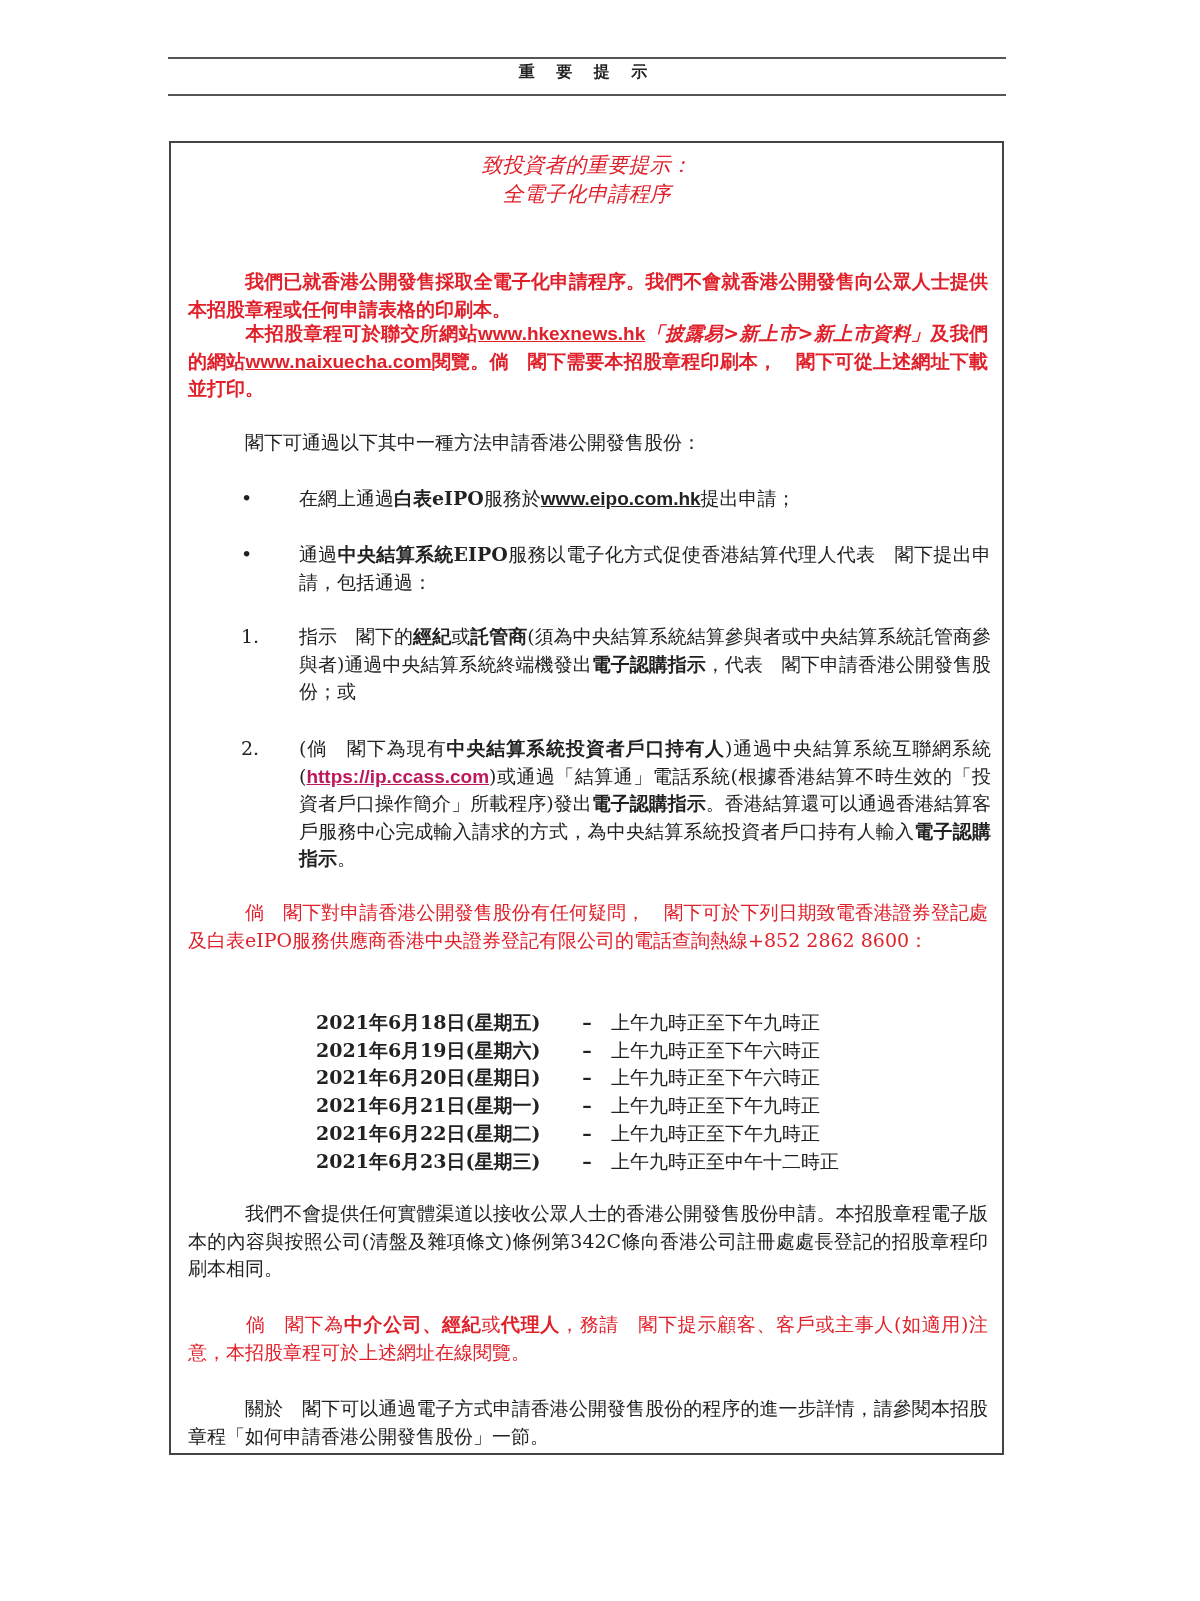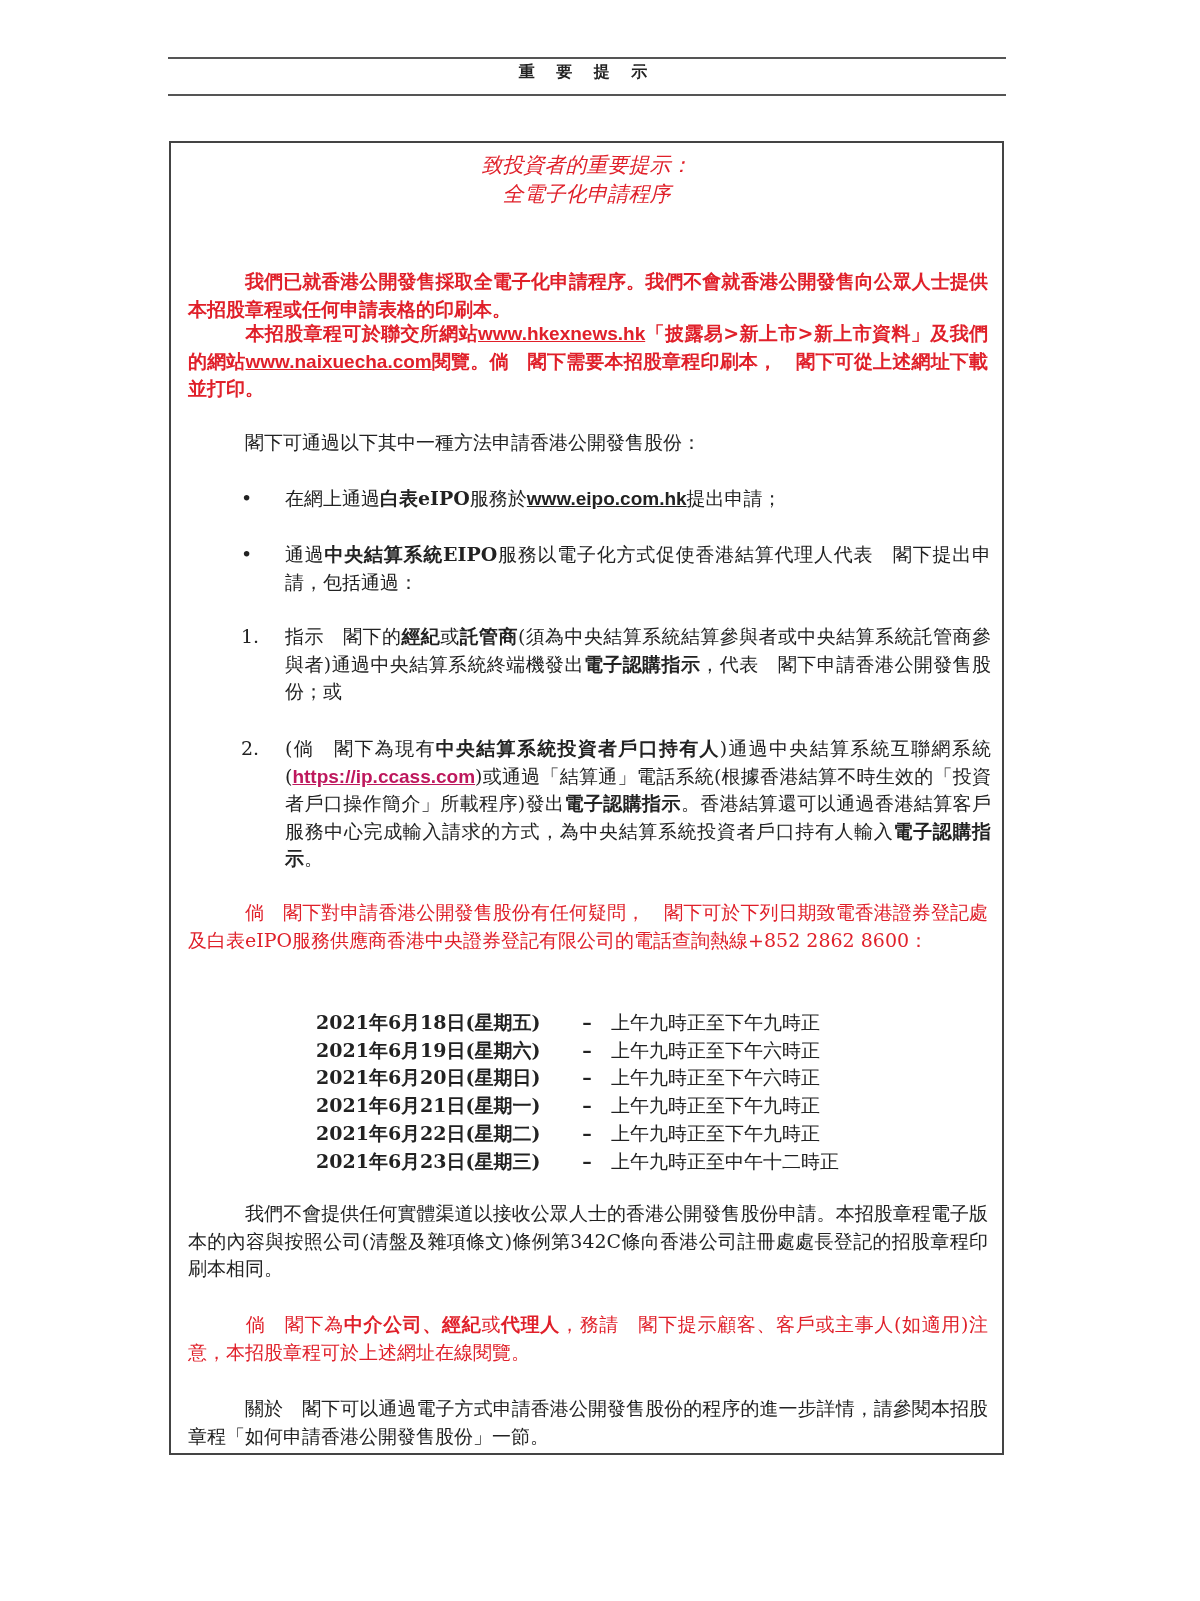--- a/index.html
+++ b/index.html
@@ -12,25 +12,25 @@
                 font-family:"DejaVu Sans", sans-serif; font-size:16px; letter-spacing:8px; font-weight:bold; color:#222; }
   .box { position:absolute; left:169px; top:141px; width:835px; height:1314px;
          border:2px solid #444; box-sizing:border-box; }
   .red { color:#e0202a; }
   .hdr { position:absolute; left:0; right:0; text-align:center;
          font-family:"DejaVu Sans", sans-serif; font-size:21px;font-style:italic; }
   .para { position:absolute; left:17px; width:800px; font-size:19px; line-height:27.5px; text-align:justify; }
   .para.sans { font-family:"DejaVu Sans", sans-serif; }
   .indent { display:inline-block; width:57px; }
   .link { text-decoration:underline; font-weight:bold; font-family:Liberation Sans, sans-serif; }
-  .ital { }
+  .ital { font-style:italic; }
   b { font-weight:bold; }
   .item { position:absolute; left:70px; width:750px; font-size:19px; line-height:27.5px; }
   .item .marker { position:absolute; left:0; top:0; width:40px; }
-  .item .body { margin-left:44px; text-align:justify; }
+  .item .body { margin-left:58px; text-align:justify; }
   .schedule { position:absolute; left:145px; top:866px; font-size:19px; line-height:27.7px; }
   .srow { display:flex; white-space:nowrap; }
   .sdate { width:247px; font-weight:bold; }
   .sdash { width:48px; text-align:center; font-weight:bold; }
   .stime { font-family:"DejaVu Sans", sans-serif; }
 </style>
 </head>
 <body>
 
 <div class="hr top"></div>

